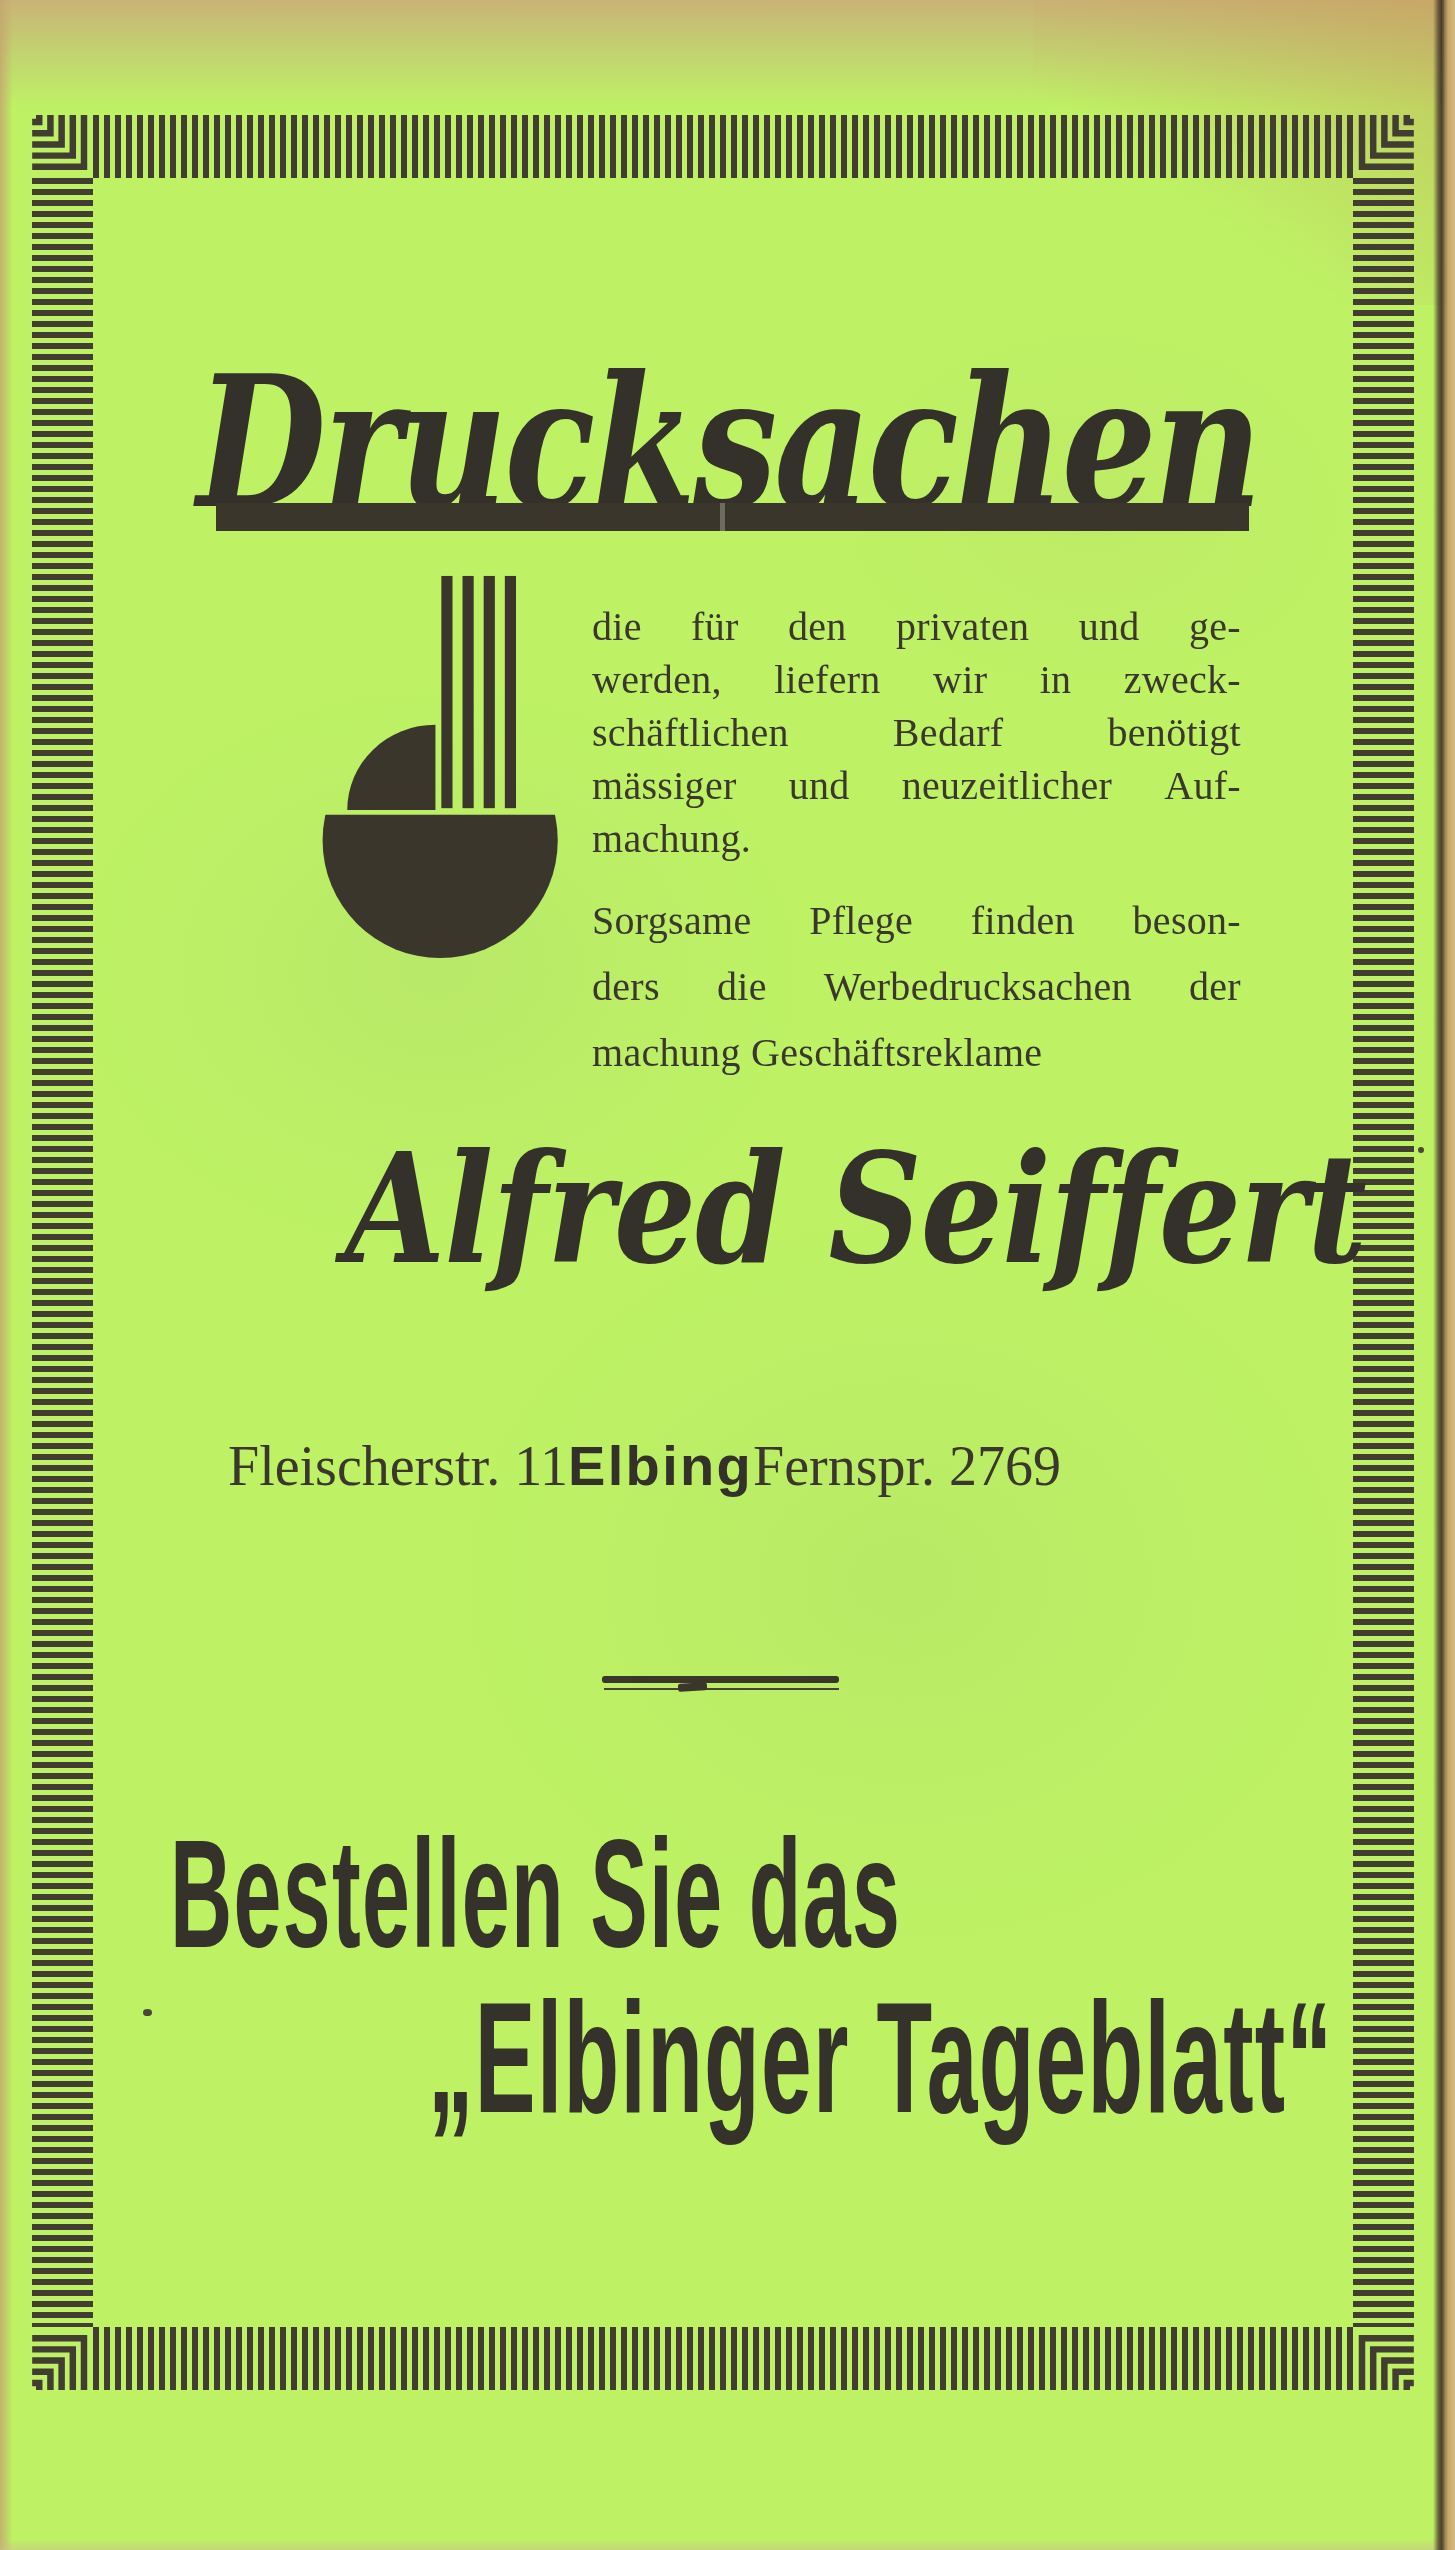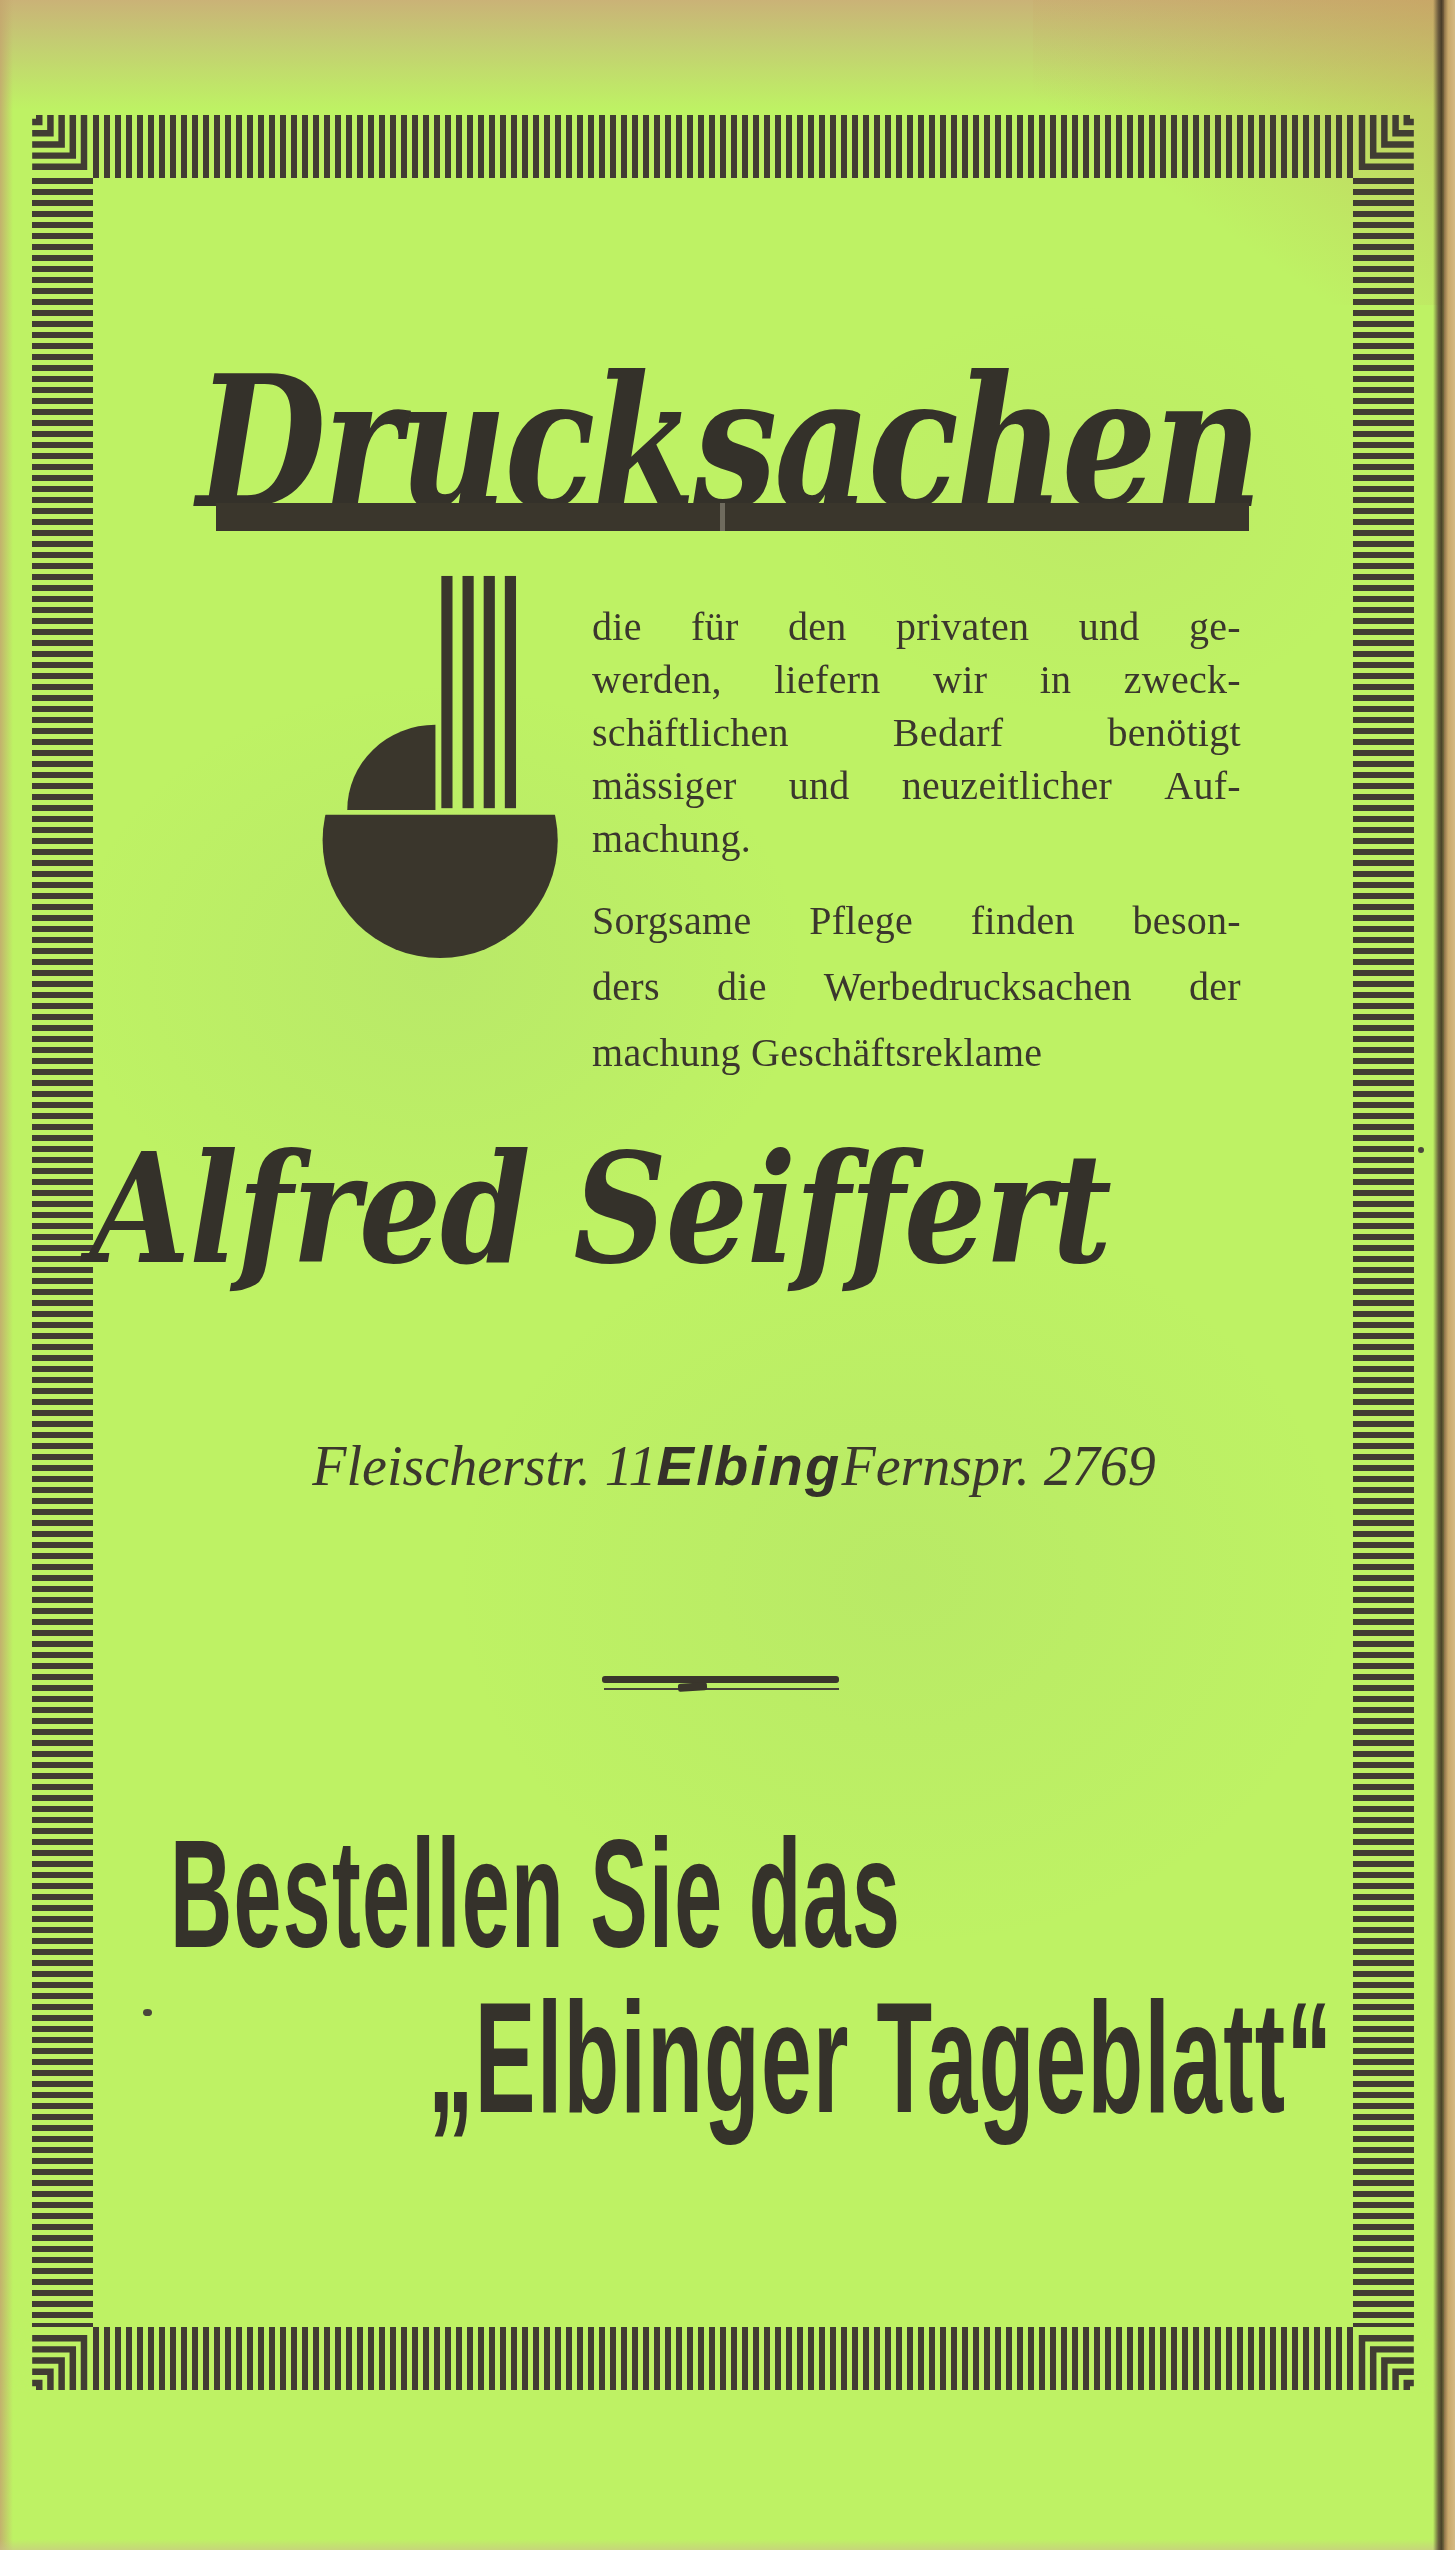--- a/index.html
+++ b/index.html
@@ -71,31 +71,31 @@
   .para{position:absolute;left:592px;width:649px;font-size:40px;color:#3b372d;
     font-family:"Liberation Serif", serif;letter-spacing:0.3px;}
   .para-intro{top:600px;}
   .para-intro .jline{height:53px;line-height:53px;}
   .para-care{top:888px;}
   .para-care .jline{height:66px;line-height:66px;}
   .jline{display:flex;justify-content:space-between;}
   .jline.free{display:block;}
 
   
-  .company-name{position:absolute;left:0;top:1133px;width:1456px;text-align:left;white-space:nowrap;}
+  .company-name{position:absolute;left:0;top:1133px;width:1456px;text-align:right;white-space:nowrap;}
   .company-name span{display:inline-block;font-family:"DejaVu Serif", serif;font-style:italic;font-weight:bold;
     font-size:152px;line-height:152px;letter-spacing:-1.2px;color:#34312a;
     transform:scaleX(0.85);transform-origin:50% 50%;}
   .company-type{position:absolute;left:0;top:1321px;width:1421px;text-align:center;white-space:nowrap;}
   .company-type span{display:inline-block;font-family:"DejaVu Serif", serif;font-style:italic;font-weight:bold;
     font-size:66px;line-height:66px;color:#3a362c;transform:scaleX(0.92);transform-origin:50% 50%;}
 
   
   .address{position:absolute;left:228px;top:1436px;width:1012px;
-    display:flex;justify-content:center;align-items:baseline;font-style:italic;}
+    display:flex;justify-content:flex-start;align-items:baseline;}
   .addr-street,.addr-phone{font-family:"Liberation Serif", serif;font-size:56px;line-height:59px;color:#3b372d;}
   .addr-city{font-family:"Liberation Sans", sans-serif;font-weight:bold;font-size:56px;line-height:59px;
     letter-spacing:2.3px;color:#34302a;}
 
   
   .divider{position:absolute;left:602px;top:1676px;width:237px;height:17.6px;}
   .divider .thick{position:absolute;left:0;top:0;width:237px;height:6.5px;background:#3a362c;border-radius:2.9px;}
   .divider .thin{position:absolute;left:2.3px;top:11.7px;width:235px;height:2.3px;background:#46423a;}
   .divider .blob{position:absolute;left:76px;top:7px;width:29px;height:7.6px;background:#3a362c;border-radius:2.3px;transform:rotate(-3deg);}
 

